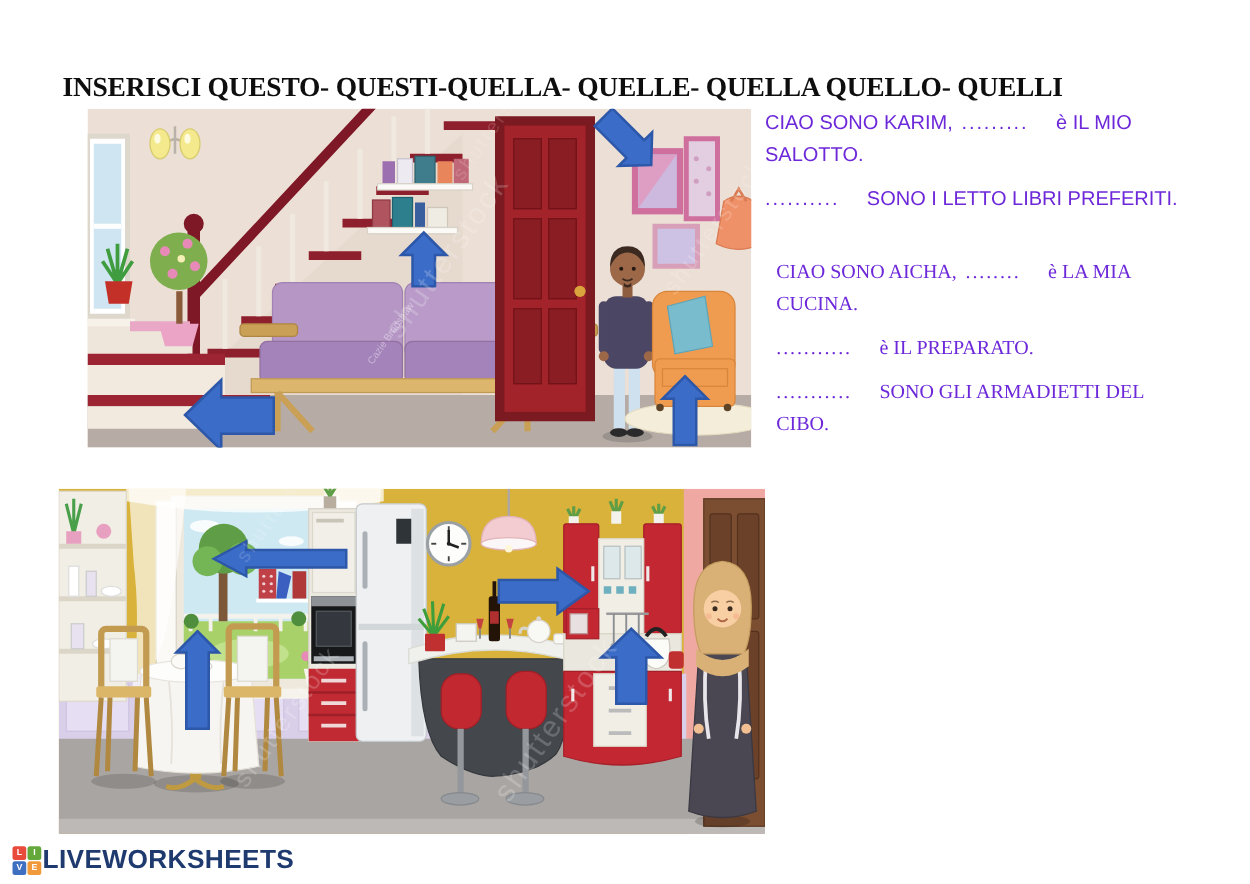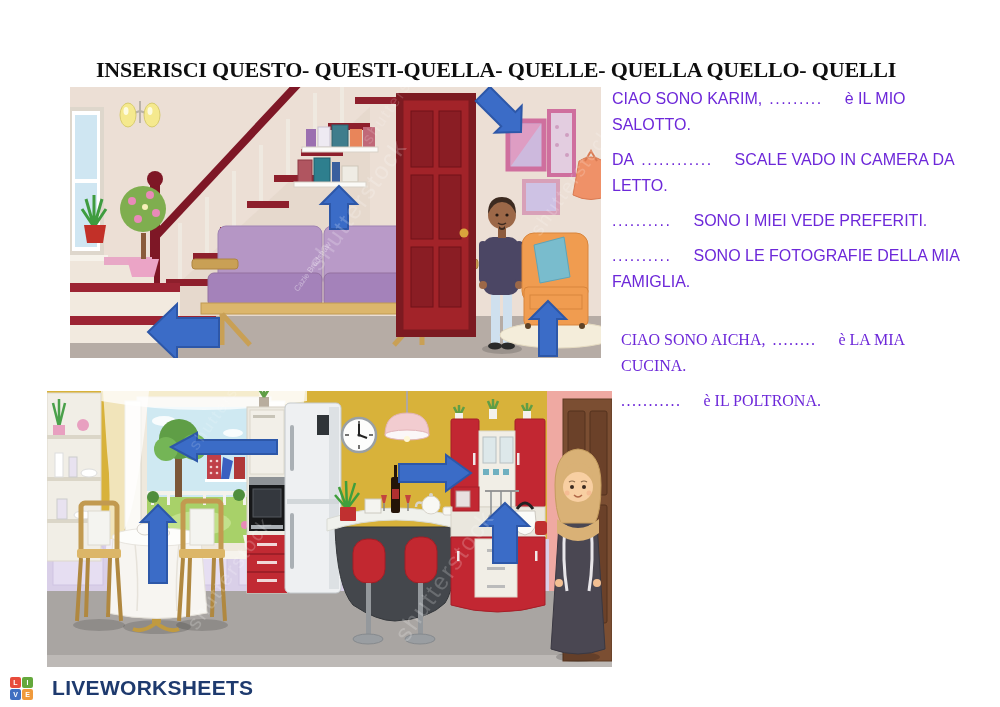--- a/index.html
+++ b/index.html
@@ -1,30 +1,30 @@
 <!DOCTYPE html>
 <html><head>
 <meta charset="utf-8">
 <style>
   html,body{margin:0;padding:0;}
   body{width:1000px;height:707px;position:relative;background:#ffffff;overflow:hidden;
        font-family:"Liberation Sans",sans-serif;}
   .title{position:absolute;left:50px;top:57px;font-family:"Liberation Serif",serif;
-         font-weight:bold;font-size:22px;color:#0e0e0e;white-space:nowrap;letter-spacing:-0.2px;margin-left:46px;}
+         font-weight:bold;font-size:22px;color:#0e0e0e;white-space:nowrap;letter-spacing:-0.2px;}
   .scene{position:absolute;}
   #scene1{left:70px;top:87px;width:531px;height:271px;}
   #scene2{left:47px;top:391px;width:565px;height:276px;}
   .scene svg{display:block;width:100%;height:100%;}
   .textcol{position:absolute;left:612px;top:86px;width:382px;color:#6d28d9;
            font-size:16px;line-height:26px;}
   .textcol p{margin:0 0 9px 0;white-space:pre-wrap;}
   .blank{letter-spacing:1.5px;margin-right:22px;}
   .pre:not(:empty)+.blank{margin-left:7px;}
   .group2{margin-top:32px;padding-left:9px;font-family:Liberation Serif, serif;}
-  .footer{position:absolute;left:10px;top:676px;display:flex;align-items:center;gap:19px;}
+  .footer{position:absolute;left:10px;top:676px;display:flex;align-items:center;gap:1px;}
   .logo{display:grid;grid-template-columns:11px 11px;grid-auto-rows:11px;gap:1px;}
   .logo span{display:block;width:11px;height:11px;border-radius:2px;color:#fff;
              font-size:7px;font-weight:bold;line-height:11px;text-align:center;}
   .sq-l{background:#e84b3b;} .sq-i{background:#64a83c;} .sq-v{background:#3f6fc1;} .sq-e{background:#f09a3c;}
   .brand{font-size:21px;font-weight:800;color:#1e3a6e;letter-spacing:0.3px;}
   .wm{font-family:"Liberation Sans",sans-serif;}
 </style>
 </head>
 <body>
 
@@ -440,30 +440,28 @@
     <text x="360" y="252" transform="rotate(-55 360 252)" font-size="24" letter-spacing="2" opacity="0.2">shutterstock</text>
     <text x="150" y="60" transform="rotate(-55 150 60)" font-size="16" letter-spacing="2" opacity="0.15">shutterstock</text>
   </g>
 </svg>
 </div>
 
 <div class="textcol">
   <div class="group1">
     <p><span class="pre">CIAO SONO KARIM,</span><span class="blank">.........</span><span class="post">è IL MIO
 SALOTTO.</span></p>
-    <p><span class="pre">DA</span><span class="blank">............</span><span class="post">SCALE VADO IN CAMERA DA
-LETTO.</span></p>
-    <p><span class="pre"></span><span class="blank">..........</span><span class="post">SONO I MIEI VEDE PREFERITI.</span></p>
-    <p><span class="pre"></span><span class="blank">..........</span><span class="post">SONO LE FOTOGRAFIE DELLA MIA
-FAMIGLIA.</span></p>
+    <p><span class="pre"></span><span class="blank">..........</span><span class="post">SONO I LETTO LIBRI PREFERITI.</span></p>
   </div>
   <div class="group2">
     <p><span class="pre">CIAO SONO AICHA,</span><span class="blank">........</span><span class="post">è LA MIA
 CUCINA.</span></p>
-    <p><span class="pre"></span><span class="blank">...........</span><span class="post">è IL POLTRONA.</span></p>
+    <p><span class="pre"></span><span class="blank">...........</span><span class="post">è IL PREPARATO.</span></p>
+    <p><span class="pre"></span><span class="blank">...........</span><span class="post">SONO GLI ARMADIETTI DEL
+CIBO.</span></p>
   </div>
 </div>
 
 <div class="footer">
   <div class="logo">
     <span class="sq-l">L</span>
     <span class="sq-i">I</span>
     <span class="sq-v">V</span>
     <span class="sq-e">E</span>
   </div>

